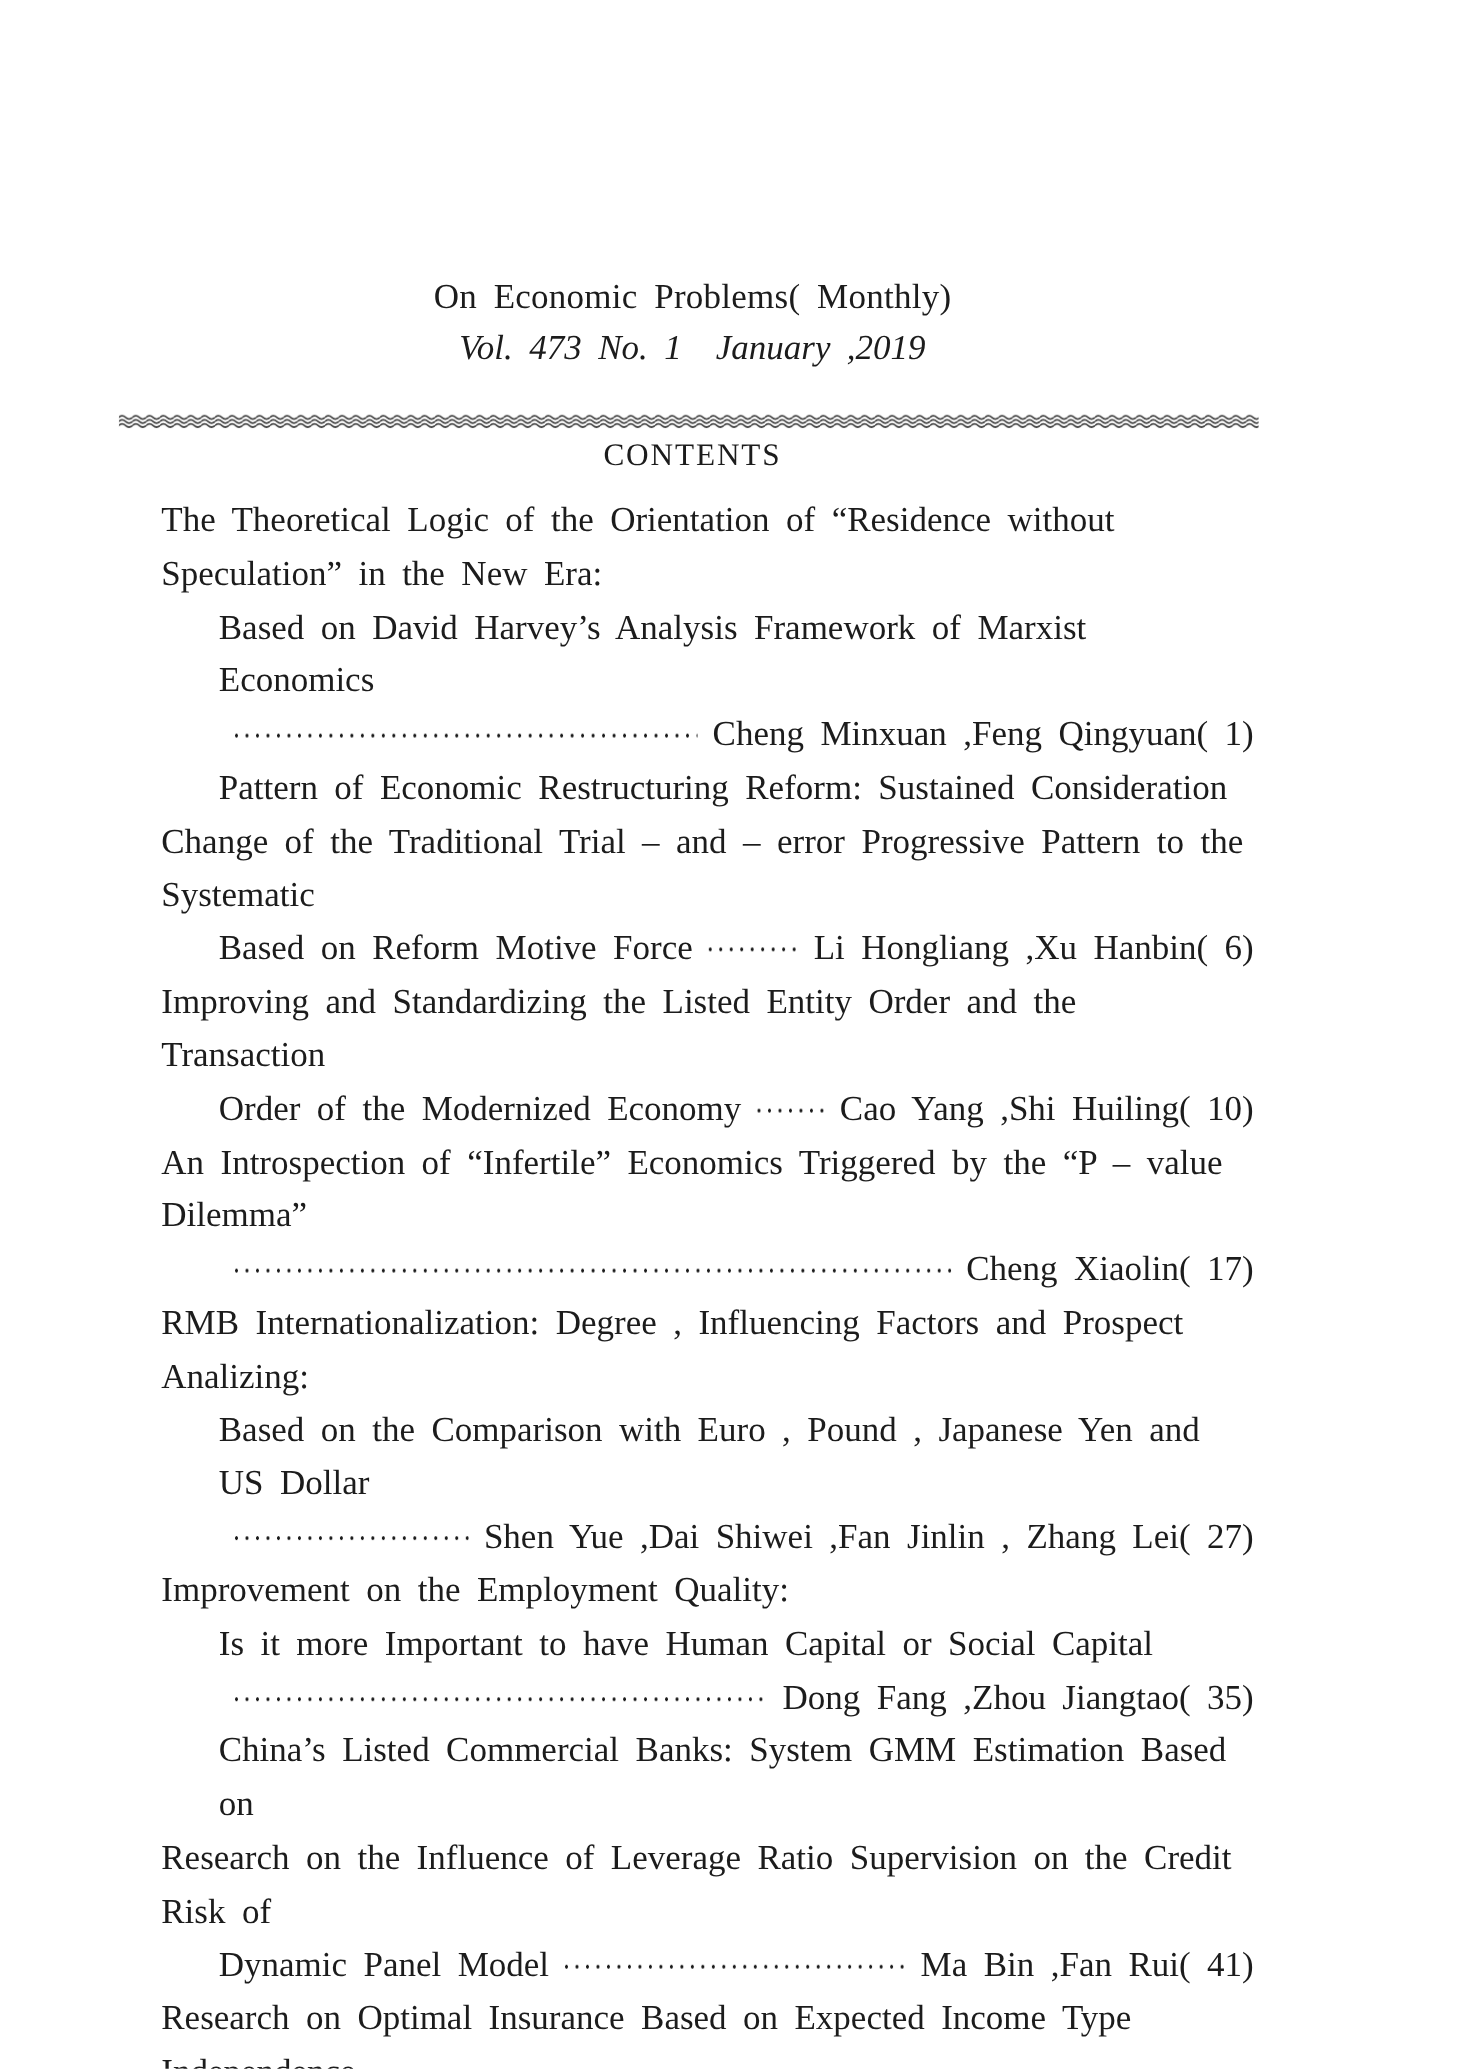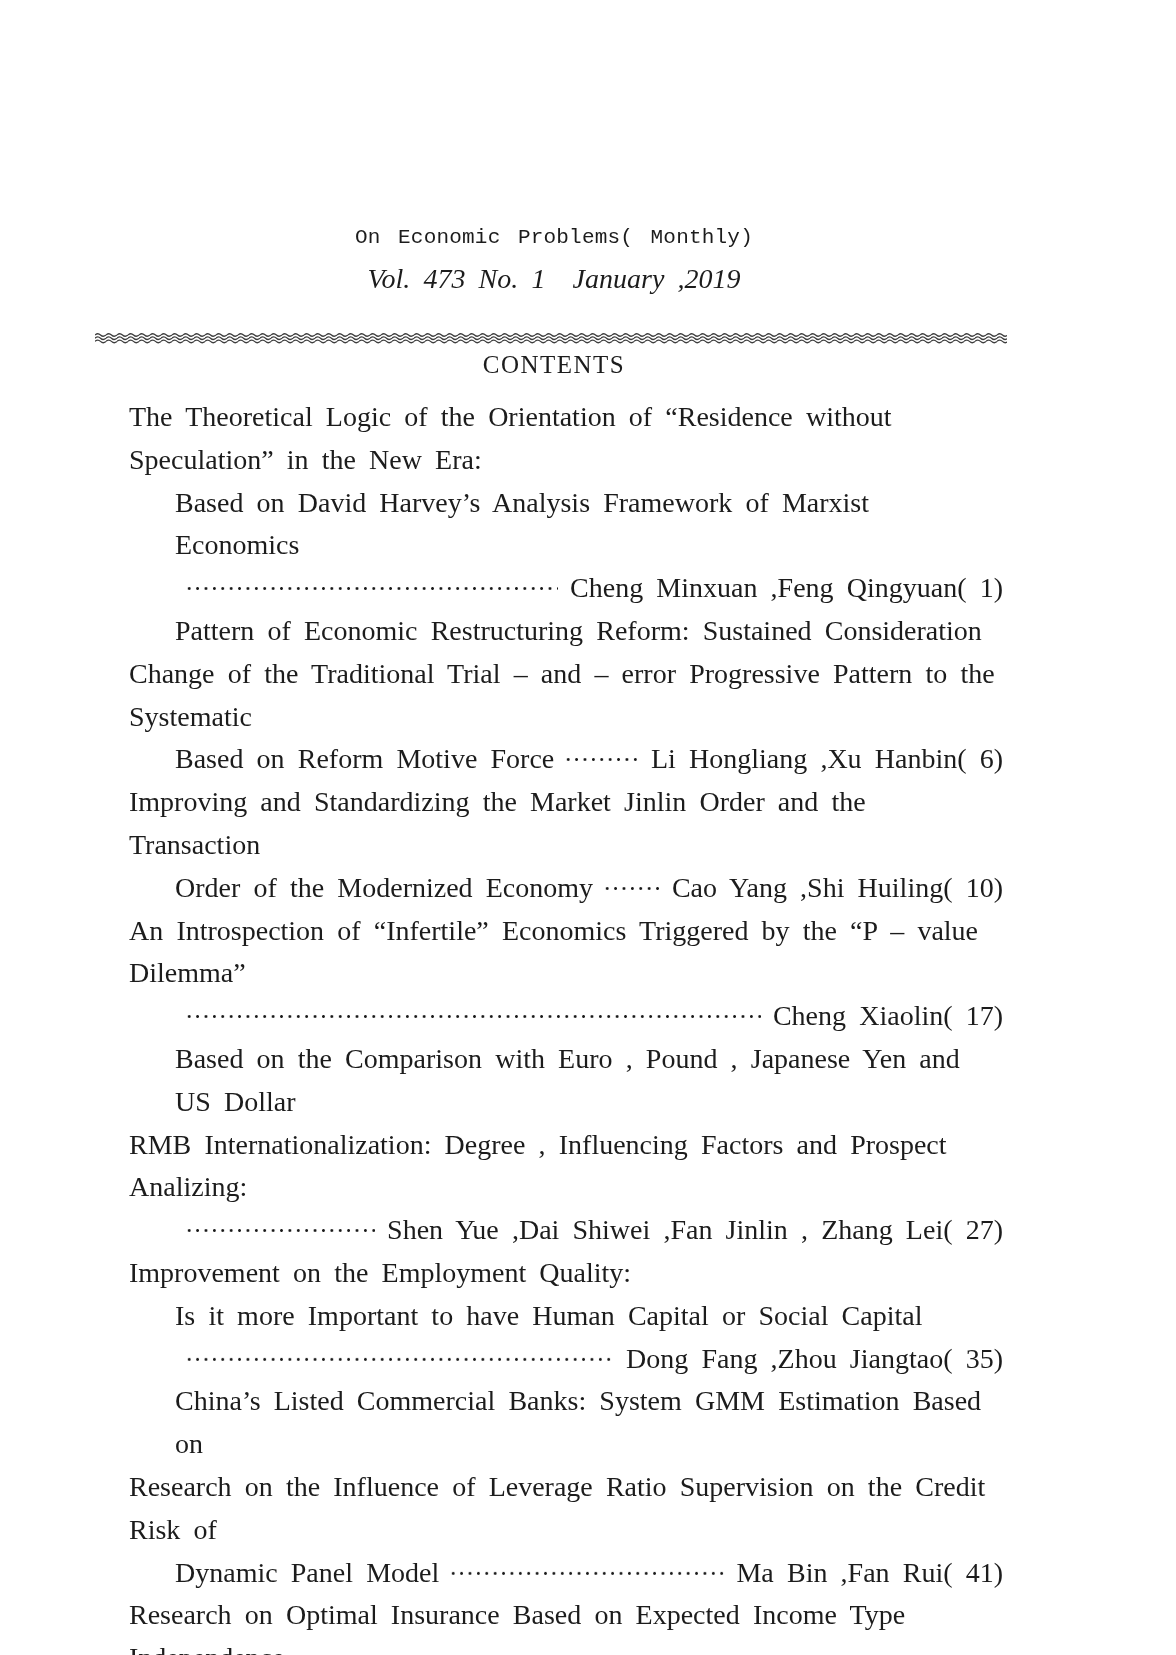--- a/index.html
+++ b/index.html
@@ -10,25 +10,24 @@
     color:#1c1c1c;
     overflow:hidden;
   }
   .page{
     width:898px;
     margin-left:105px;
     padding-top:218px;
   }
   .journal-title{
     text-align:center;
-    font-size:21px;
+    font-size:28px;
     line-height:40px;
     word-spacing:0.22em;
     letter-spacing:0.2px;
-    font-family:Liberation Mono, monospace;
   }
   .journal-issue{
     text-align:center;
     font-size:28px;
     line-height:42px;
     word-spacing:0.22em;
     white-space:pre-wrap;
     font-style:italic;
   }
   .wavy-wrap{
@@ -113,43 +112,43 @@
           <span class="title-line">Change of the Traditional Trial – and – error Progressive Pattern to the Systematic</span>
         </div>
         <div class="row indent">
           <span class="prefix">Based on Reform Motive Force</span>
           <span class="leader"></span>
           <span class="authors-wrap"><span>Li Hongliang ,Xu Hanbin</span><span>( 6)</span></span>
         </div>
       </div>
       <div>
         <div class="row">
-          <span class="title-line">Improving and Standardizing the Market Jinlin Order and the Transaction</span>
+          <span class="title-line">Improving and Standardizing the Listed Entity Order and the Transaction</span>
         </div>
         <div class="row indent">
           <span class="prefix">Order of the Modernized Economy</span>
           <span class="leader"></span>
           <span class="authors-wrap"><span>Cao Yang ,Shi Huiling</span><span>( 10)</span></span>
         </div>
       </div>
       <div>
         <div class="row">
           <span class="title-line">An Introspection of “Infertile” Economics Triggered by the “P – value Dilemma”</span>
         </div>
         <div class="row indent">
           <span class="leader"></span>
           <span class="authors-wrap"><span>Cheng Xiaolin</span><span>( 17)</span></span>
         </div>
       </div>
       <div>
+        <div class="row">
+          <span class="title-line">RMB Internationalization:  Degree , Influencing Factors and Prospect Analizing:</span>
+        </div>
         <div class="row indent">
           <span class="title-line">Based on the Comparison with Euro ,  Pound ,  Japanese Yen and US Dollar</span>
-        </div>
-        <div class="row">
-          <span class="title-line">RMB Internationalization:  Degree , Influencing Factors and Prospect Analizing:</span>
         </div>
         <div class="row indent">
           <span class="leader"></span>
           <span class="authors-wrap"><span>Shen Yue ,Dai Shiwei ,Fan Jinlin , Zhang Lei</span><span>( 27)</span></span>
         </div>
       </div>
       <div>
         <div class="row">
           <span class="title-line">Improvement on the Employment Quality:</span>
         </div>

